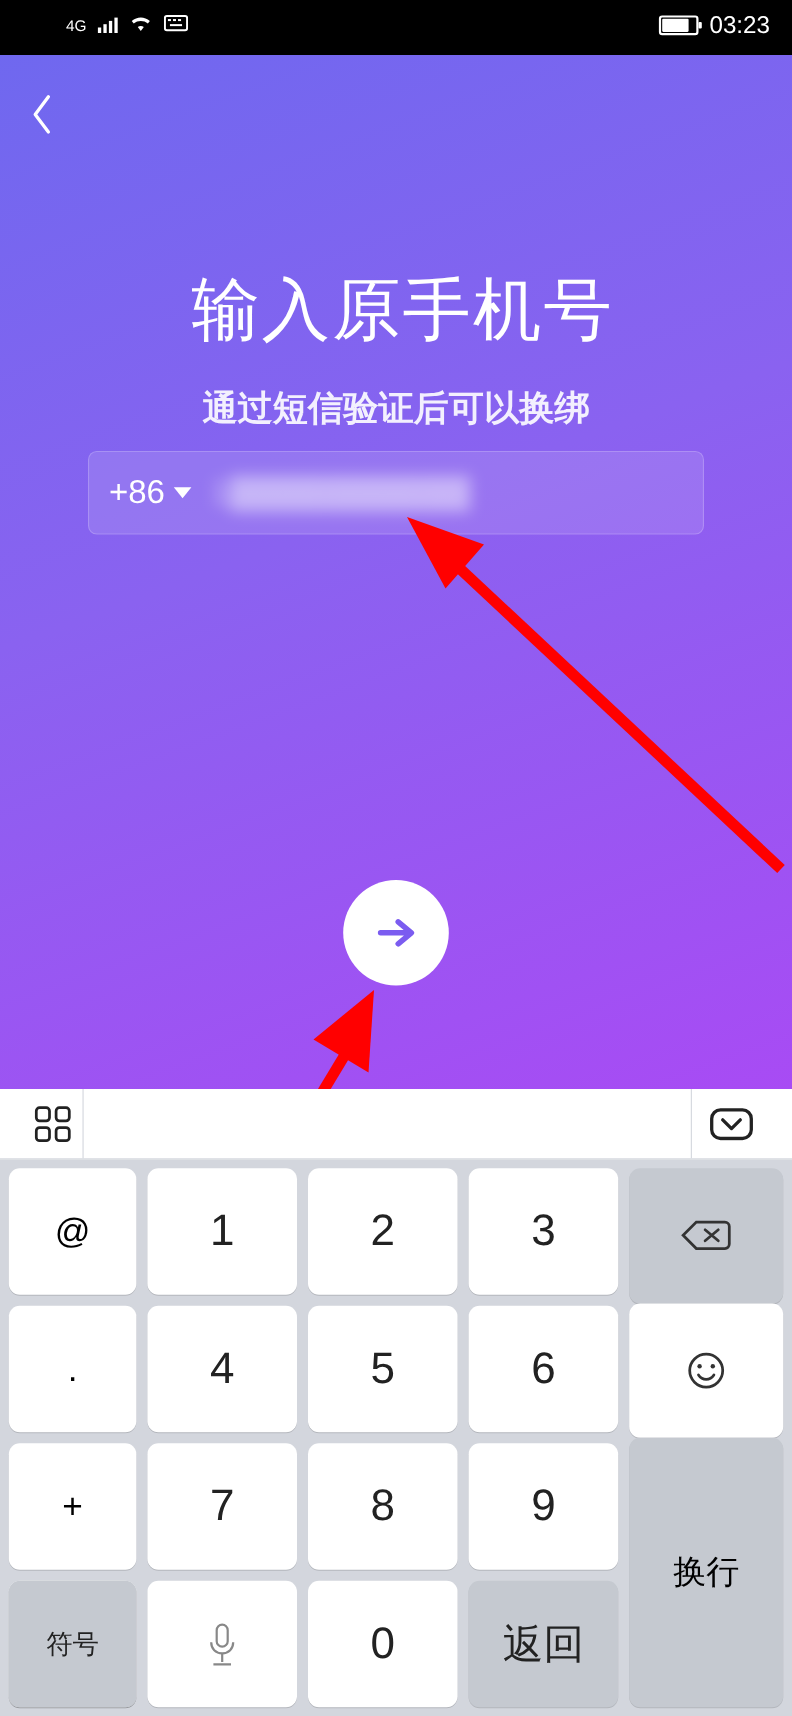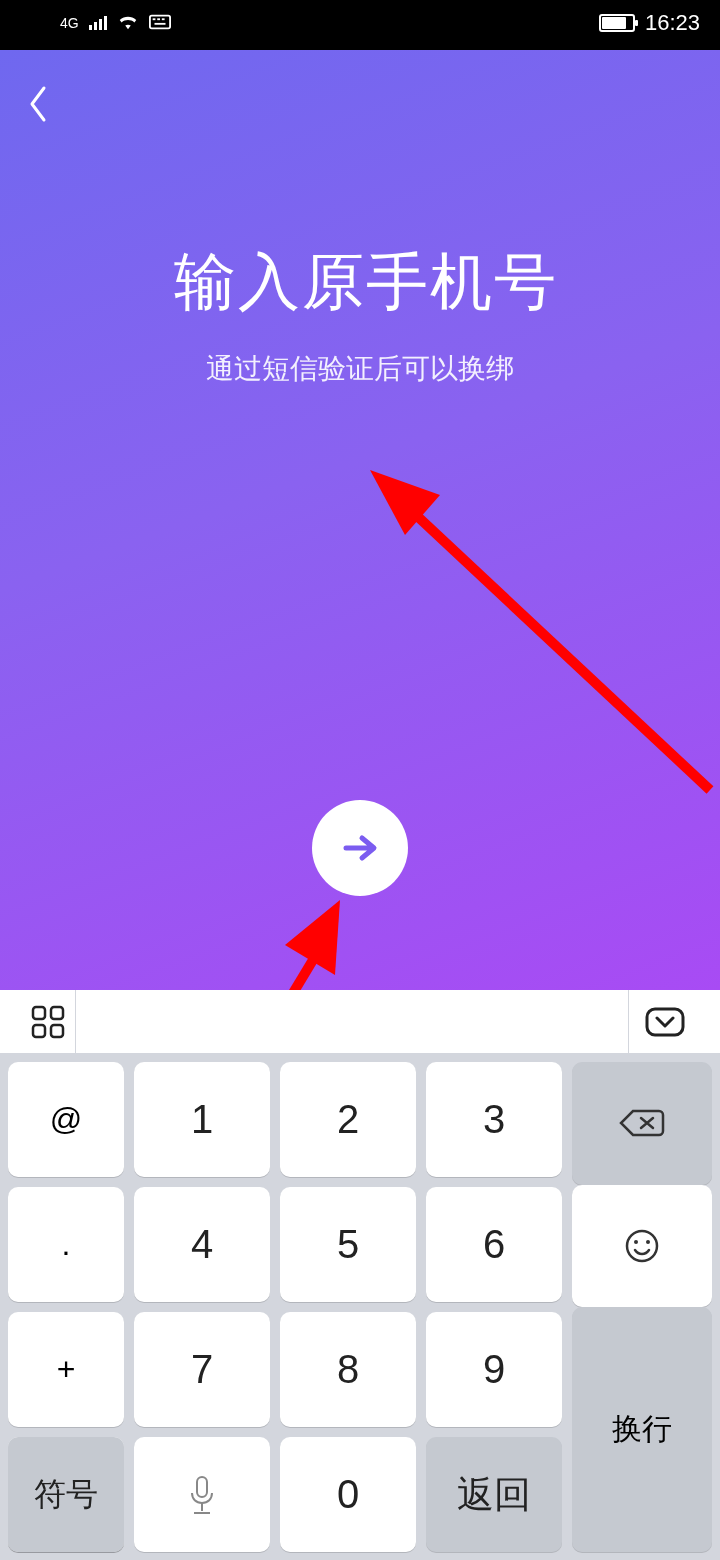--- a/index.html
+++ b/index.html
@@ -43,21 +43,21 @@
   position: absolute; top: 34px; left: 26px;
   width: 40px; height: 40px;
 }
 .back-btn svg { width: 24px; height: 40px; }
 .title {
   position: absolute; top: 190px; left: 12px; right: 0;
   text-align: center; font-size: 62px; font-weight: 400; letter-spacing: 2px;
 }
 .subtitle {
   position: absolute; top: 300px; left: 0; right: 0;
-  text-align: center; font-size: 28px; color: rgba(255,255,255,0.9);
+  text-align: center; font-size: 32px; color: rgba(255,255,255,0.9); font-weight: bold;
 }
 .phone-box {
   position: absolute; top: 360px; left: 80px; right: 80px;
   height: 76px;
   background: rgba(255,255,255,0.12);
   border: 1px solid rgba(255,255,255,0.2);
   border-radius: 8px;
   display: flex; align-items: center;
   padding: 0 18px;
 }
@@ -120,21 +120,21 @@
   background:transparent; box-shadow:none;
 }
 .col5 .k { border-radius:10px; display:flex;align-items:center;justify-content:center; box-shadow:0 1px 0 rgba(0,0,0,.15);}
 .bksp { background:#c5c9d0; font-size:34px;}
 .emoji { background:#fff; font-size:34px;}
 .enter { background:#c5c9d0; font-size:30px;}
 
 .k1{grid-column:2;grid-row:1}.k2{grid-column:3;grid-row:1}.k3{grid-column:4;grid-row:1}
 .k4{grid-column:2;grid-row:2}.k5{grid-column:3;grid-row:2}.k6{grid-column:4;grid-row:2}
 .k7{grid-column:2;grid-row:3}.k8{grid-column:3;grid-row:3}.k9{grid-column:4;grid-row:3}
-.kSym{grid-column:1;grid-row:4;background:#c5c9d0;font-size:32px}
+.kSym{grid-column:1;grid-row:4;background:#c5c9d0;font-size:24px}
 .kMic{grid-column:2;grid-row:4;background:#fff}
 .k0{grid-column:3;grid-row:4}
 .kRet{grid-column:4;grid-row:4;background:#c5c9d0;font-size:37px}
 
 </style>
 </head>
 <body>
 
 <div class="status-bar">
   <div class="status-left">
@@ -157,34 +157,41 @@
           <rect x="9" y="4" width="3" height="2" fill="#fff"></rect>
           <rect x="14" y="4" width="3" height="2" fill="#fff"></rect>
           <rect x="6" y="9" width="12" height="2" fill="#fff"></rect>
         </svg>
     </span>
   </div>
   <div class="status-right">
     <span class="battery">
         <span class="battery-fill"></span>
       </span>
-    <span>16:23</span>
+    <span>03:23</span>
   </div>
 </div>
 
 <div class="app">
   <div class="back-btn">
     <svg viewBox="0 0 24 40">
         <path d="M18 4 L6 20 L18 36" stroke="#fff" stroke-width="3" fill="none" stroke-linecap="round" stroke-linejoin="round"></path>
       </svg>
   </div>
 
   <div class="title">输入原手机号</div>
   <div class="subtitle">通过短信验证后可以换绑</div>
 
+  <div class="phone-box">
+    <div class="cc">
+      <span>+86</span>
+      <span class="cc-caret"></span>
+    </div>
+    <input class="phone-input" value="1▓▓▓▓▓▓▓▓▓▓" style="">
+  </div>
 
   <div class="go-btn">
     <svg viewBox="0 0 44 44">
       <path d="M8 22 H34 M24 12 L36 22 L24 32" stroke="#7b5cf0" stroke-width="5" fill="none" stroke-linecap="round" stroke-linejoin="round"></path>
     </svg>
   </div>
 
   <svg class="arrow" style="top:390px;left:350px;width:370px;height:360px" viewBox="0 0 370 360">
     <path d="M360 350 L50 60" stroke="#ff0000" stroke-width="10" fill="none"></path>
     <polygon points="20,30 90,55 55,95" fill="#ff0000"></polygon>

